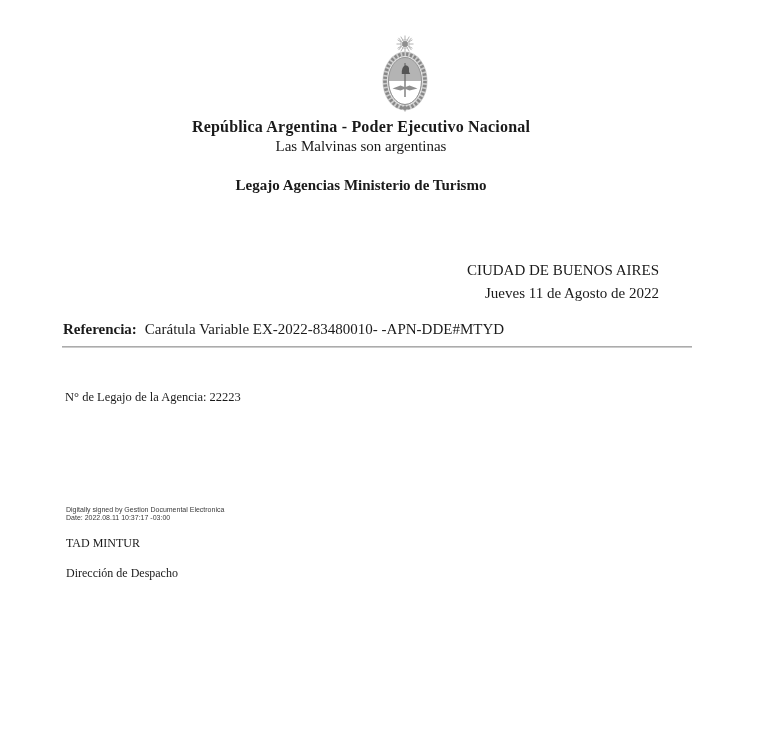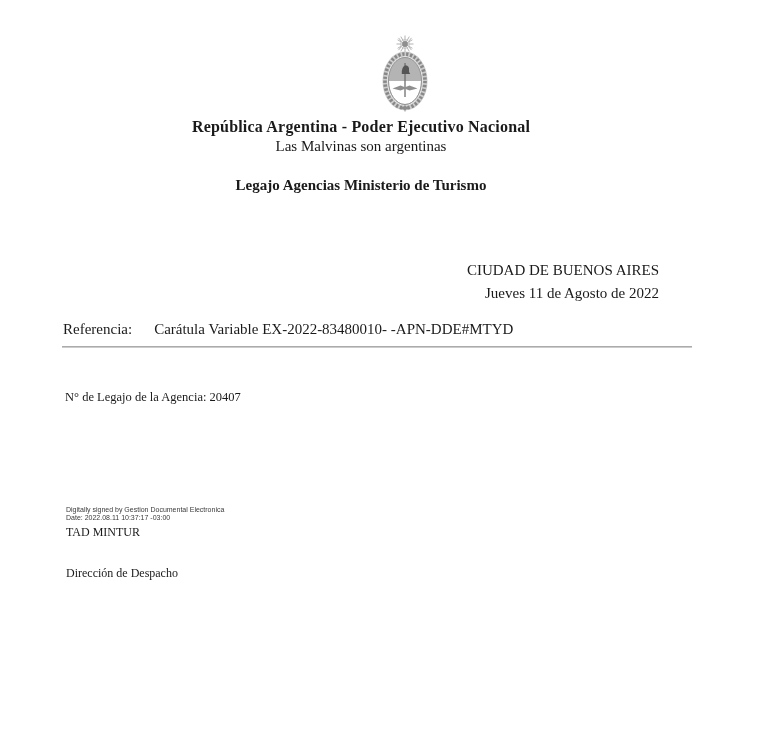--- a/index.html
+++ b/index.html
@@ -20,33 +20,33 @@
     position:absolute; left:371px; top:33px;
     width:68px; height:80px;
   }
   .republic-line { top:118px; font-size:16px; font-weight:bold; letter-spacing:0.2px; }
   .motto-line    { top:138px; font-size:15px; }
   .doc-title     { top:177px; font-size:15px; font-weight:bold; }
   .numero-row    { position:absolute; left:63px; top:218px; font-size:15.5px; }
   .numero-row .lbl { font-weight:bold; margin-right:9px; }
   .right-block   { position:absolute; right:33px; top:259px; text-align:right; font-size:15px; line-height:23px; }
   .ref-row       { position:absolute; left:63px; top:321px; font-size:15px; }
-  .ref-row .lbl  { font-weight:normal; margin-right:22px; }
+  .ref-row .lbl  { font-weight:bold; margin-right:8px; }
   .rule {
     position:absolute; left:62px; top:346px; width:686px; height:2px;
     background:linear-gradient(#9b9b9b, #dcdcdc);
   }
   .legajo-line   { position:absolute; left:65px; top:390px; font-size:12.5px; }
   .sig-small {
     position:absolute; left:66px; top:506px;
     font-family:"Liberation Sans", sans-serif;
     font-size:7px; line-height:7.5px; color:#3a3a3a;
   }
   .sig-line { position:absolute; left:66px; font-size:12px; }
-  .sig-name     { top:525px; }
+  .sig-name     { top:536px; }
   .sig-role     { top:552px; }
   .sig-office   { top:566px; }
   .sig-ministry { top:579px; }
 </style>
 </head>
 <body>
 
 <div class="page">
 
   <svg class="emblem" viewBox="0 0 68 80" aria-hidden="true">
@@ -99,21 +99,21 @@
     <div>CIUDAD DE BUENOS AIRES</div>
     <div>Jueves 11 de Agosto de 2022</div>
   </div>
 
   <div class="ref-row">
     <span class="lbl">Referencia:</span><span>Carátula Variable EX-2022-83480010- -APN-DDE#MTYD</span>
   </div>
 
   <div class="rule"></div>
 
-  <div class="legajo-line">N° de Legajo de la Agencia: 20407</div>
+  <div class="legajo-line">N° de Legajo de la Agencia: 22223</div>
 
   <div class="sig-small">
     <div>Digitally signed by Gestion Documental Electronica</div>
     <div>Date: 2022.08.11 10:37:17 -03:00</div>
   </div>
 
   <div class="sig-line sig-name">TAD MINTUR</div>
   <div class="sig-line sig-office">Dirección de Despacho</div>
 
 </div>

